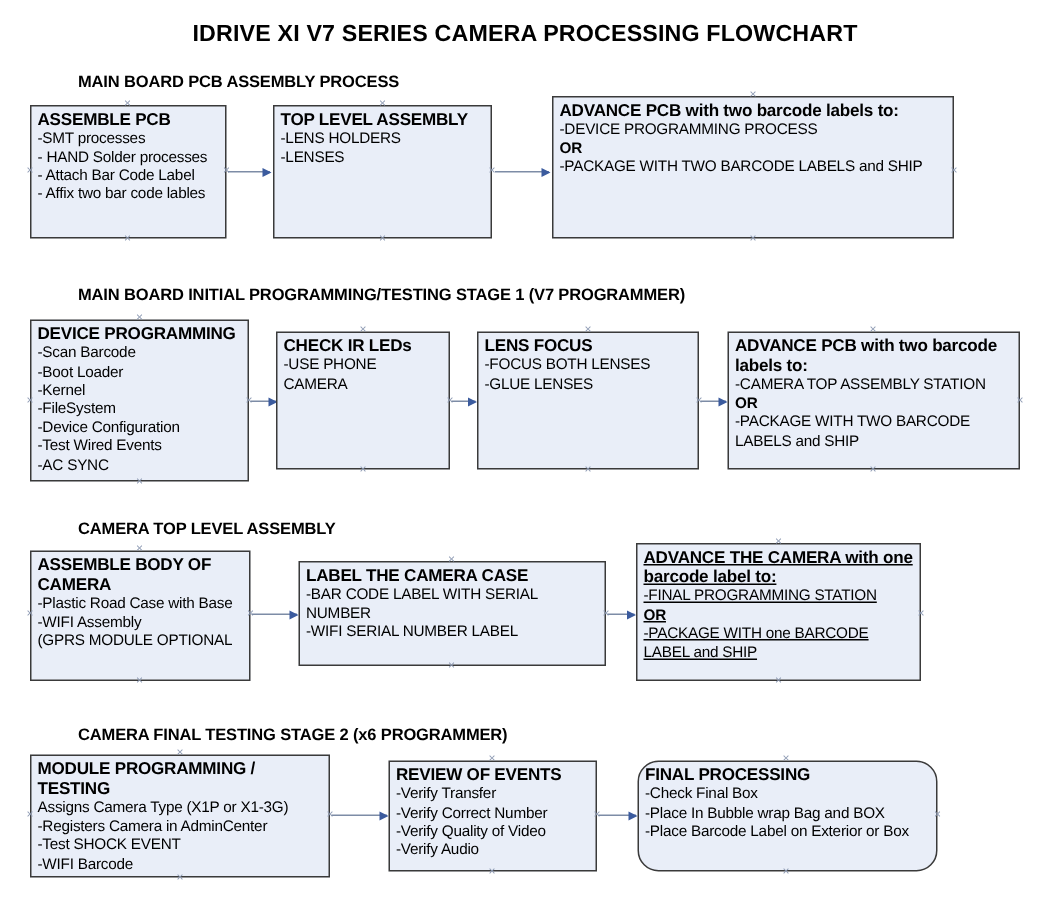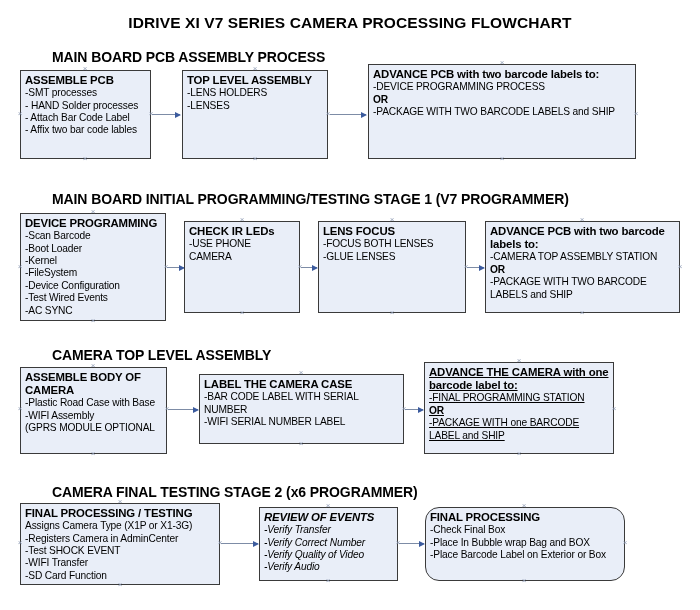--- a/index.html
+++ b/index.html
@@ -30,21 +30,21 @@
     top: 14px;
     width: 700px;
     text-align: center;
     font-size: 15.5px;
     font-weight: bold;
     letter-spacing: 0.1px;
   }
 
   .section-title {
     position: absolute;
-    font-size: 14px;
+    font-size: 11px;
     font-weight: bold;
     white-space: nowrap;
     letter-spacing: -0.1px;
     padding-left: 32px;
   }
 
   
   .pbox {
     position: absolute;
     box-sizing: border-box;
@@ -230,35 +230,35 @@
     <div class="line b">OR</div>
     <div class="line">-PACKAGE WITH one BARCODE LABEL and SHIP</div>
   </div>
   <div class="hx" style="left:516px; top:358px;"></div>
   <div class="hx" style="left:516px; top:451px;"></div>
   <div class="hx" style="left:611px; top:406px;"></div>
 
   <div class="section-title" style="left:20px; top:484px;">CAMERA FINAL TESTING STAGE 2 (x6 PROGRAMMER)</div>
 
   <div class="pbox dark" style="left:20px; top:503px; width:200px; height:82px;">
-    <div class="head">FINAL PROCESSING / TESTING</div>
+    <div class="head">MODULE PROGRAMMING / TESTING</div>
     <div class="line">Assigns Camera Type (X1P or X1-3G)</div>
     <div class="line">-Registers Camera in AdminCenter</div>
     <div class="line">-Test SHOCK EVENT</div>
-    <div class="line">-WIFI Transfer</div>
+    <div class="line">-WIFI Barcode</div>
     <div class="line">-SD Card Function</div>
   </div>
   <div class="hx" style="left:117px; top:499px;"></div>
   <div class="hx" style="left:117px; top:582px;"></div>
   <div class="hx" style="left:17px; top:540px;"></div>
   <div class="hx" style="left:217px; top:540px;"></div>
 
   <div class="conn" style="left:221px; top:543px; width:37px;"></div>
 
-  <div class="pbox dark" style="left:259px; top:507px; width:139px; height:74px;font-style:italic;">
+  <div class="pbox dark" style="left:259px; top:507px; width:139px; height:74px;">
     <div class="head">REVIEW OF EVENTS</div>
     <div class="line">-Verify Transfer</div>
     <div class="line">-Verify Correct Number</div>
     <div class="line">-Verify Quality of Video</div>
     <div class="line">-Verify Audio</div>
   </div>
   <div class="hx" style="left:325px; top:503px;"></div>
   <div class="hx" style="left:325px; top:578px;"></div>
   <div class="hx" style="left:395px; top:540px;"></div>
 

